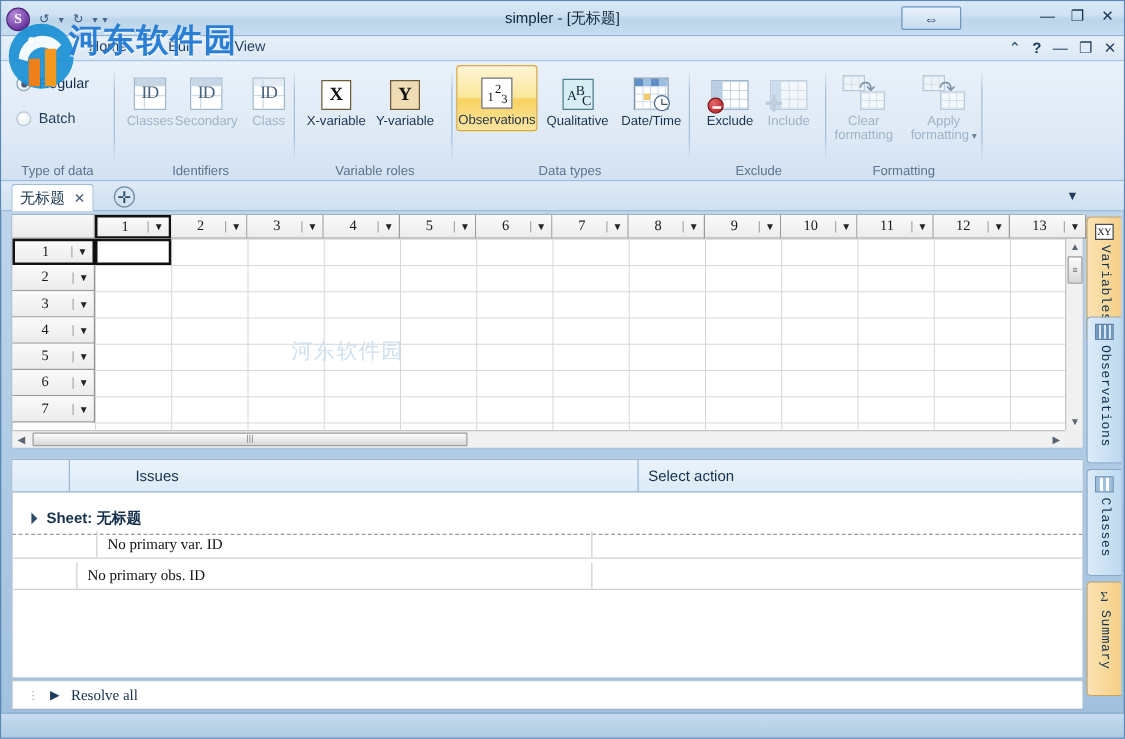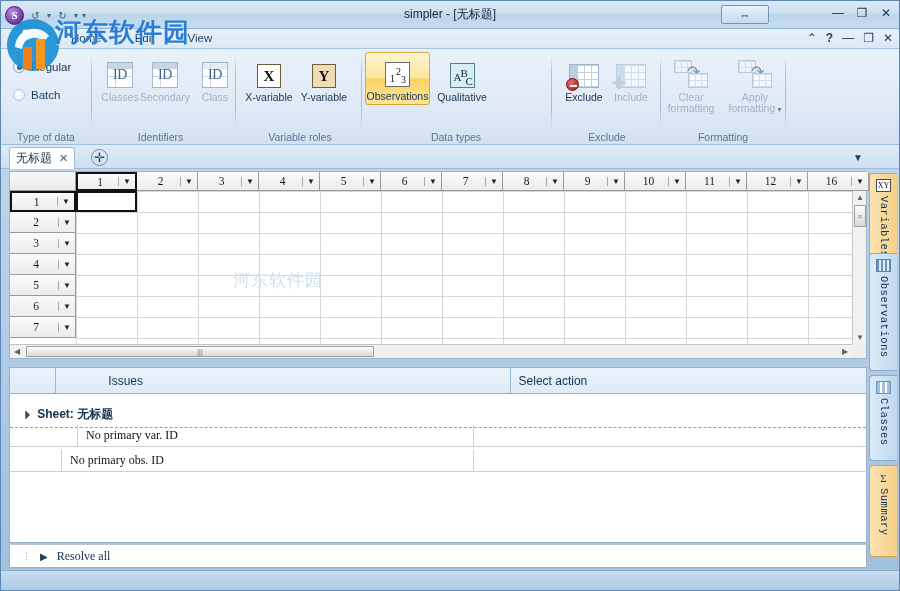--- a/index.html
+++ b/index.html
@@ -450,20 +450,31 @@
       <div class="btn" style="left:66px; width:62px;">
         <div class="ic">
           <div class="abcbox">
             <i style="left:3px;top:7px;">A</i>
               <i style="left:10px;top:3px;">B</i>
               <i style="left:15px;top:11px;">C</i>
           </div>
         </div>
         <div class="lb">Qualitative</div>
       </div>
+      <div class="btn" style="left:127px; width:58px;">
+        <div class="ic">
+          <div class="calic">
+              <div class="ctop"></div>
+              <div class="cg"></div>
+              <div class="cell-hl"></div>
+              <div class="clock"></div>
+            </div>
+        </div>
+        <div class="lb">Date/Time</div>
+      </div>
       <div class="group-label">Data types</div>
     </div>
     <div class="group-sep" style="left:550px;"></div>
 
     <div class="group" style="left:555px; width:102px;">
       <div class="btn" style="left:0;">
         <div class="ic">
           <div class="gridic">
               <div class="colsel"></div>
               <div class="minus-badge"></div>
@@ -571,21 +582,21 @@
         </div>
         <div class="colhdr">
           <span class="num">11</span>
           <span class="dd">▼</span>
         </div>
         <div class="colhdr">
           <span class="num">12</span>
           <span class="dd">▼</span>
         </div>
         <div class="colhdr">
-          <span class="num">16</span>
+          <span class="num">13</span>
           <span class="dd">▼</span>
         </div>
       </div>
     <div class="rowhdr-col" id="rowhdrs">
         <div class="rowhdr sel">
           <span class="num">1</span>
           <span class="dd">▼</span>
         </div>
         <div class="rowhdr">
           <span class="num">2</span>

